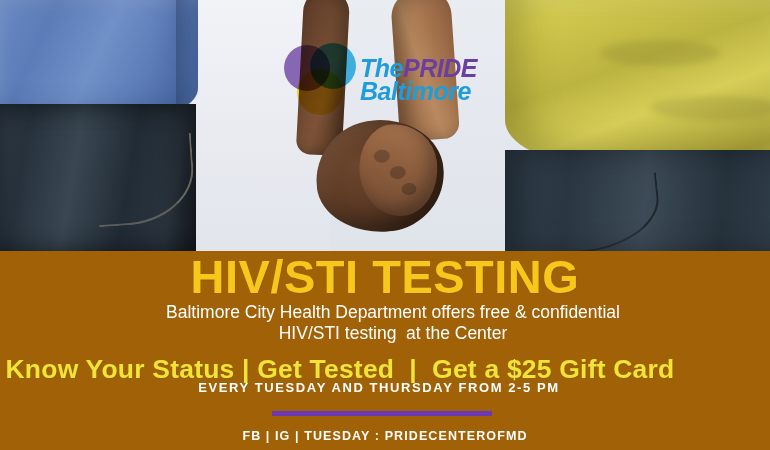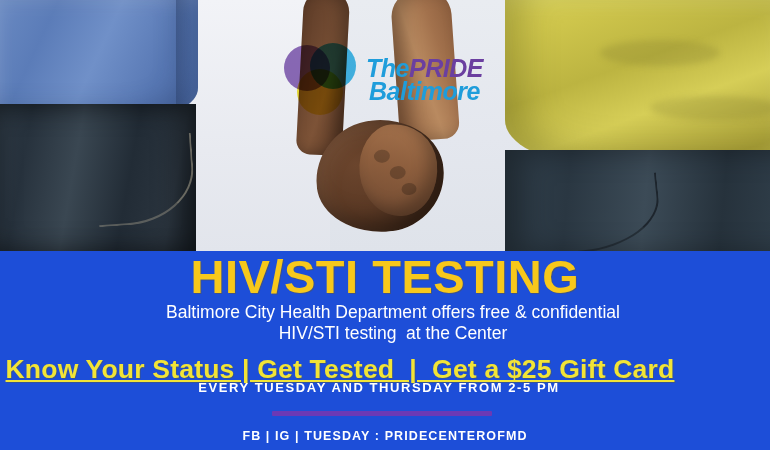--- a/index.html
+++ b/index.html
@@ -165,24 +165,23 @@
     width: 72px; height: 74px;
     flex: 0 0 auto;
   }
   .circ { position: absolute; border-radius: 50%; mix-blend-mode: multiply; }
   .circ-purple { left: 0;   top: 2px;  width: 46px; height: 46px; background: #7f56b0; opacity: .86; }
   .circ-blue   { left: 26px; top: 0;   width: 46px; height: 46px; background: #27b4e8; opacity: .86; }
   .circ-yellow { left: 13px; top: 26px; width: 46px; height: 46px; background: #f4e41f; opacity: .90; }
 
   .logo-text {
     position: relative;
-    margin-left: 10px;
+    margin-left: 4px;
     line-height: .94;
     white-space: nowrap;
-    text-align: center;
   }
   .logo-line {
     font-weight: bold;
     font-style: italic;
     letter-spacing: -.5px;
     display: block;
   }
   .lt-1 { font-size: 25px; }
   .lt-2 { font-size: 25px; }
   .lt-3 { font-size: 25px; }
@@ -190,21 +189,21 @@
   .word-pride   { color: #6b3fa0; }
   .word-center  { color: #1f9ddb; }
   .word-of      { color: #1f9ddb; }
   .word-maryland{ color: #1f9ddb; }
 
   
   .panel {
     position: absolute;
     left: 0; top: 251px;
     width: 770px; height: 199px;
-    background: #1d4ed8;
+    background: #a16207;
   }
 
   .headline {
     position: absolute;
     left: 0; top: 2px;
     width: 770px;
     text-align: center;
     color: #f7c81b;
     font-size: 47px;
     font-weight: bold;
@@ -230,21 +229,20 @@
     position: absolute;
     left: 0; top: 103px;
     width: 680px;
     text-align: center;
     color: #f2e436;
     font-size: 26.5px;
     font-weight: bold;
     letter-spacing: .2px;
     white-space: pre;
     text-shadow: 1px 1px 0 rgba(110,95,0,.30);
-    text-decoration: underline;
   }
 
   .schedule {
     position: absolute;
     left: 0; top: 129px;
     width: 758px;
     text-align: center;
     color: #ffffff;
     font-size: 13px;
     font-weight: bold;

